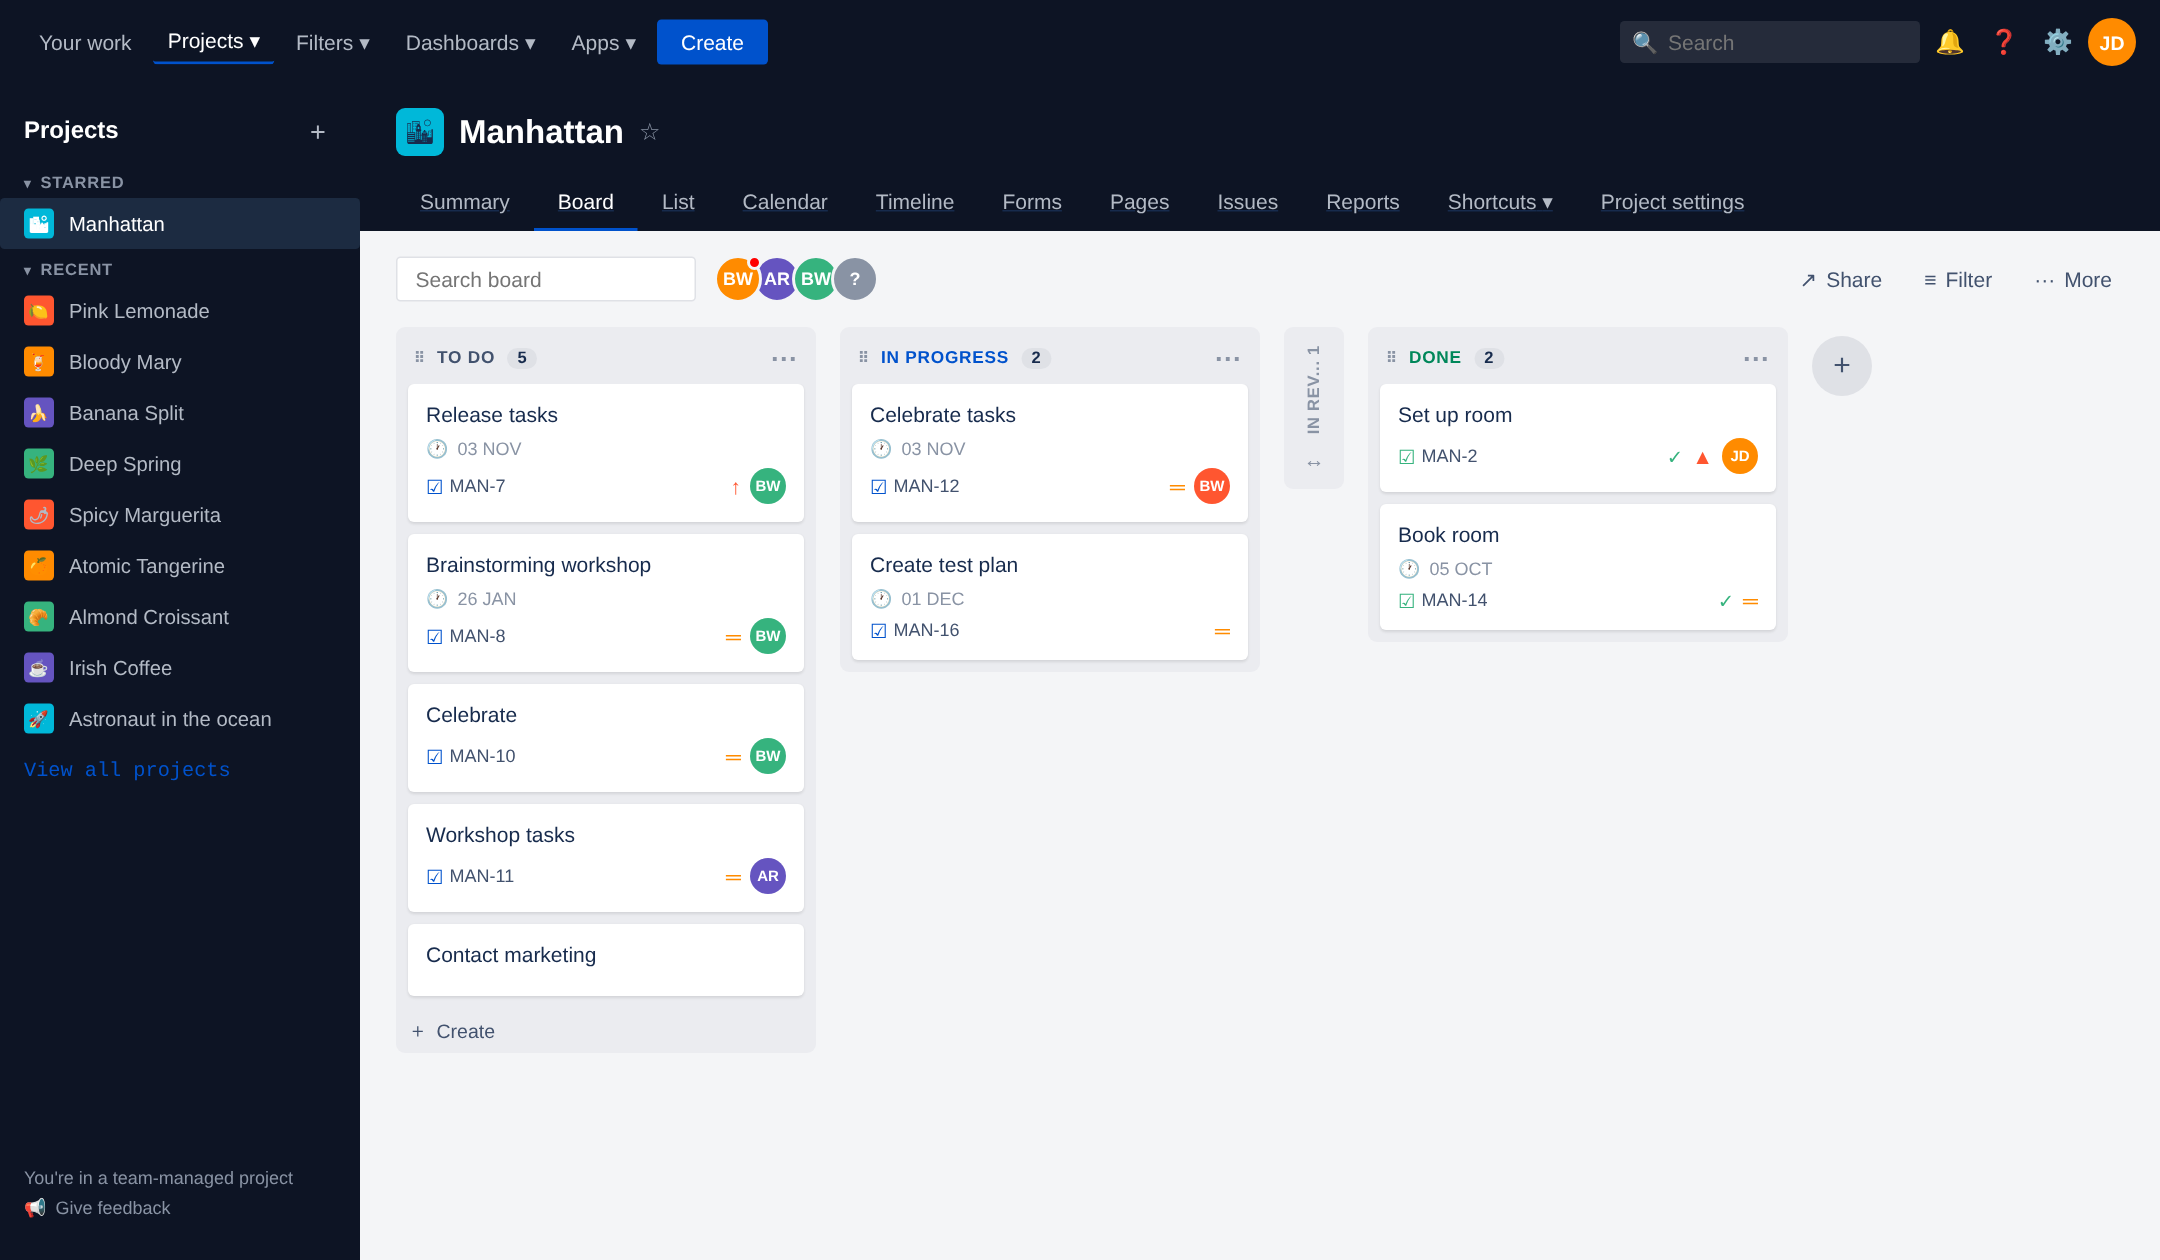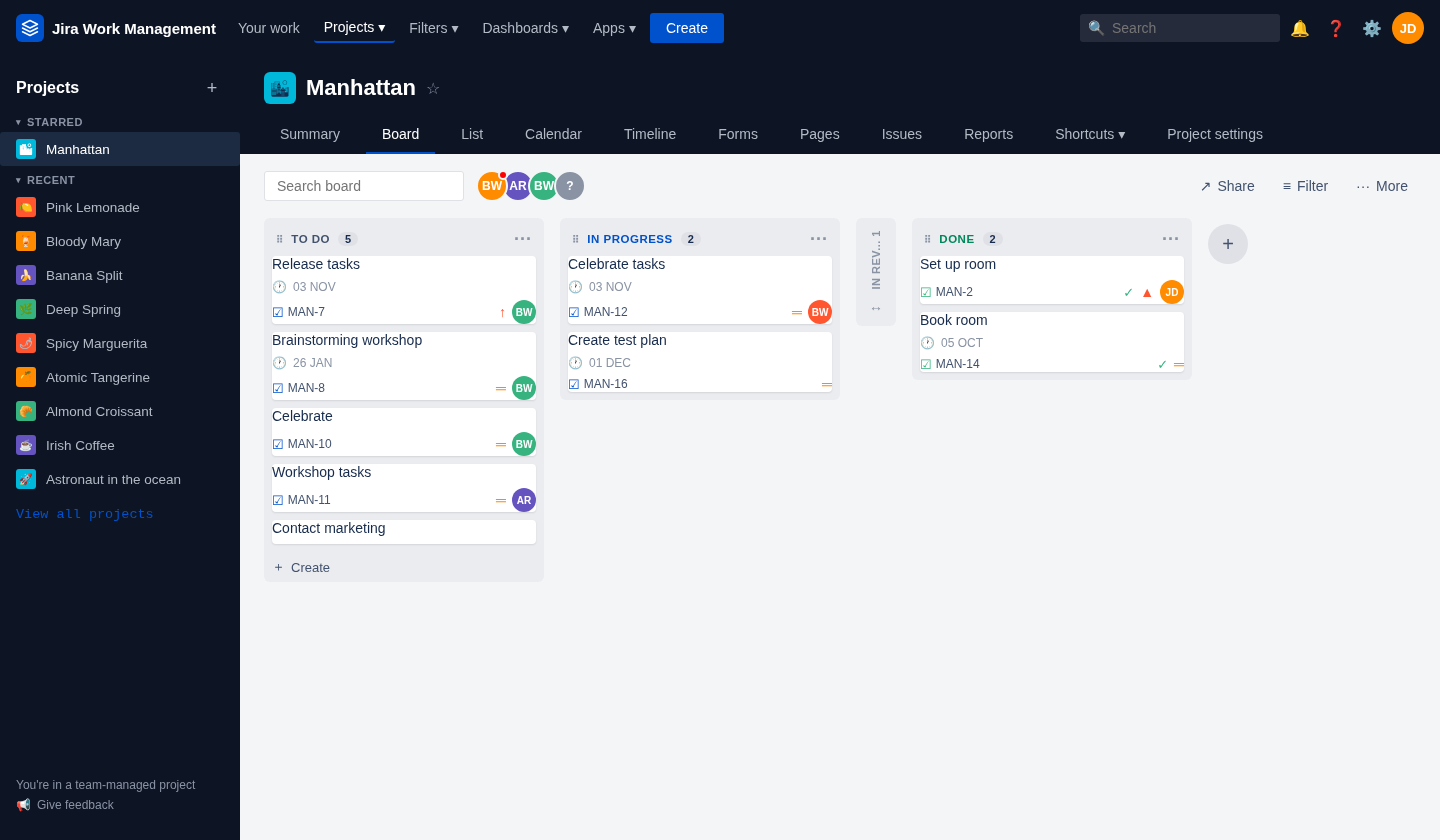--- a/index.html
+++ b/index.html
@@ -153,21 +153,21 @@
       display: flex; align-items: center; justify-content: center;
       font-size: 16px;
     }
     .project-title {
       font-size: 22px; font-weight: 600; color: white;
     }
     .project-star {
       color: #8993a4; cursor: pointer; font-size: 16px;
     }
     .project-tabs {
-      display: flex; gap: 10px;
+      display: flex; gap: 0; text-decoration: underline;
     }
     .project-tab {
       padding: 10px 16px;
       color: #b3bac5;
       cursor: pointer;
       font-size: 14px;
       border-bottom: 2px solid transparent;
       white-space: nowrap;
     }
     .project-tab.active { color: white; border-bottom-color: #0052cc; }
@@ -235,21 +235,21 @@
     .column-title.inprogress { color: #0052cc; }
     .column-title.done { color: #00875a; }
     .column-more { color: #8993a4; cursor: pointer; font-size: 18px; line-height: 1; }
     .board-cards {
       padding: 0 8px 8px;
       display: flex; flex-direction: column; gap: 8px;
       overflow-y: auto;
     }
     .board-card {
       background: white; border-radius: 4px;
-      padding: 0;
+      padding: 12px;
       box-shadow: 0 1px 2px rgba(0,0,0,0.1);
       cursor: pointer;
     }
     .card-title { font-size: 14px; font-weight: 500; color: #172b4d; margin-bottom: 8px; }
     .card-meta { display: flex; align-items: center; gap: 6px; color: #8993a4; font-size: 12px; }
     .card-meta .clock { font-size: 12px; }
     .card-actions { display: flex; align-items: center; gap: 6px; }
     .card-tag {
       display: flex; align-items: center; gap: 4px;
       color: #42526e; font-size: 12px;
@@ -304,28 +304,20 @@
 
     
     ::-webkit-scrollbar { width: 6px; height: 6px; }
     ::-webkit-scrollbar-track { background: transparent; }
     ::-webkit-scrollbar-thumb { background: #c1c7d0; border-radius: 3px; }
   </style>
 </head>
 <body>
 
 <nav class="topnav">
-  <div class="topnav-logo">
-    <div class="topnav-logo-icon">
-      <svg width="18" height="18" viewBox="0 0 24 24" fill="none">
-        <path d="M12 2L2 7l10 5 10-5-10-5zM2 17l10 5 10-5M2 12l10 5 10-5" stroke="white" stroke-width="2" stroke-linecap="round" stroke-linejoin="round"></path>
-      </svg>
-    </div>
-    <span>Jira Work Management</span>
-  </div>
 
   <div class="topnav-nav-item">
     <span>Your work</span>
   </div>
   <div class="topnav-nav-item active">
     <span>Projects</span>
     <span>▾</span>
   </div>
   <div class="topnav-nav-item">
     <span>Filters</span>

